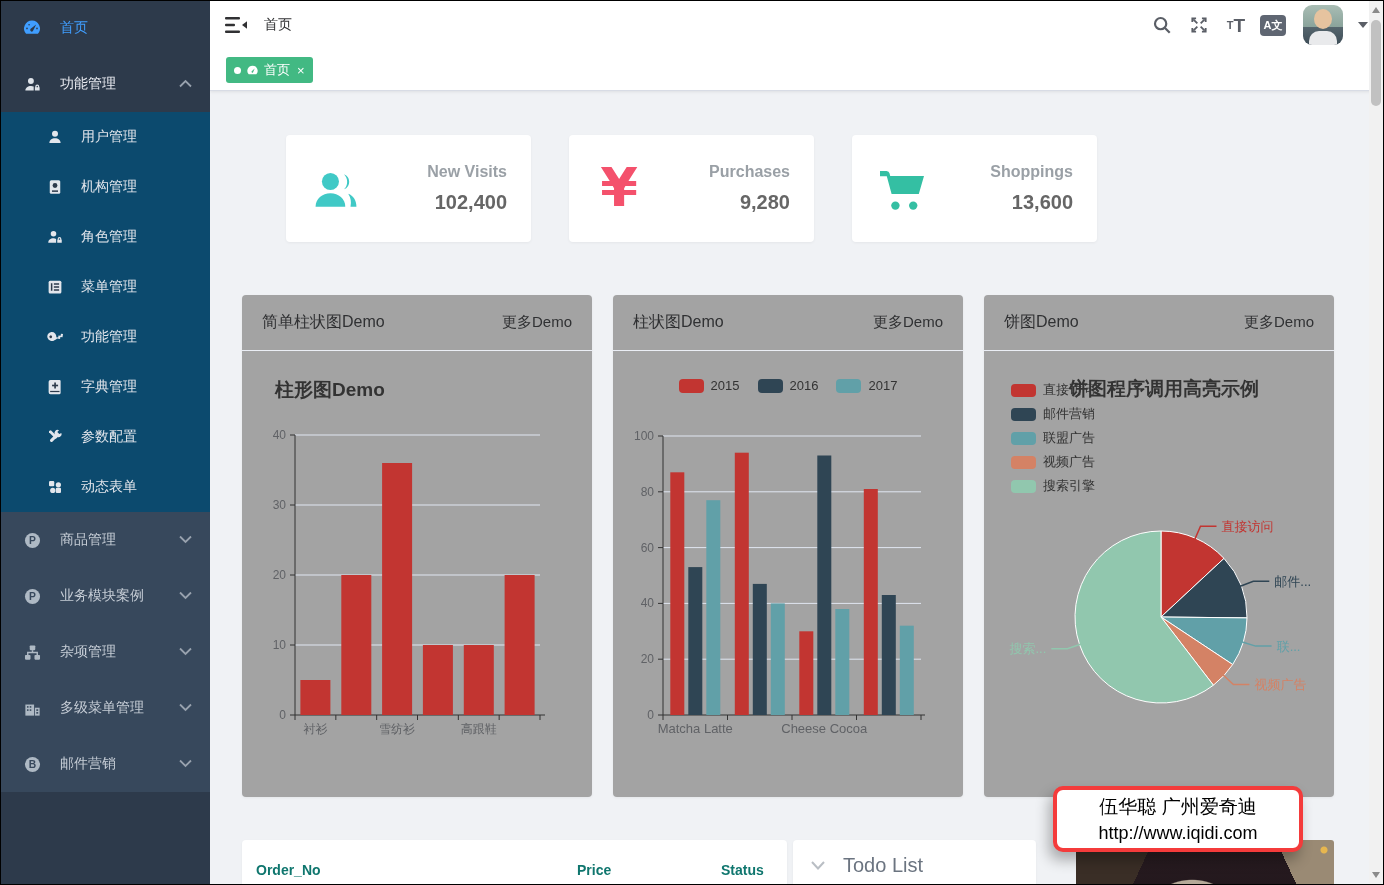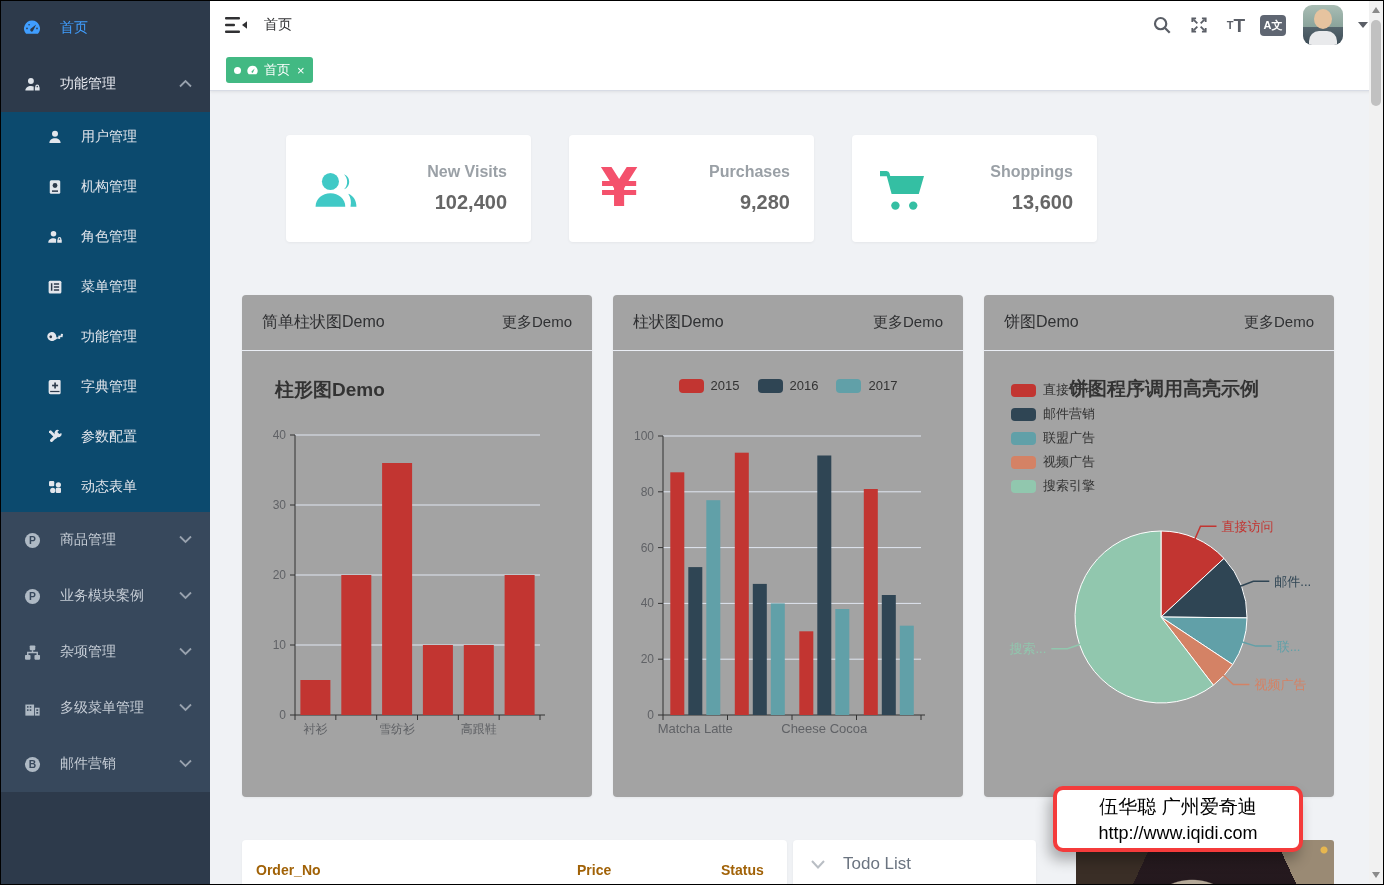--- a/index.html
+++ b/index.html
@@ -65,24 +65,24 @@
   .legend-swatch{width:25px;height:14px;border-radius:4px;}
   .pie-legend{position:absolute;top:83px;left:27px;z-index:1;}
   .pie-legend .legend-item{height:24px;}
   .pie-legend .legend-swatch{height:13px;}
   .pie-title{position:absolute;left:85px;top:81px;font-size:19px;font-weight:bold;color:#333;z-index:3;white-space:nowrap;}
 
   
   .bottom-row{display:flex;margin-top:43px;}
   .panel{background:#fff;border-radius:4px;box-shadow:0 1px 3px rgba(0,0,0,.05);height:140px;position:relative;}
   .table-card{width:545px;}
-  .thead span{position:absolute;top:22px;font-size:14px;font-weight:bold;color:#a16207;}
+  .thead span{position:absolute;top:22px;font-size:14px;font-weight:bold;color:#0f766e;}
   .todo-card{width:243px;margin-left:6px;}
   .todo-hd{display:flex;align-items:center;padding:14px 0 0 18px;gap:18px;}
-  .todo-title{font-size:17px;color:#6b7480;}
+  .todo-title{font-size:20px;color:#6b7480;}
   .photo{width:258px;height:140px;margin-left:40px;border-radius:3px;
     background:
       radial-gradient(circle at 248px 10px,#e7b64f 0 3px,rgba(0,0,0,0) 4px),
       radial-gradient(ellipse at 45% 42%,rgba(207,195,174,.85) 0 16%,rgba(0,0,0,0) 17%),
       linear-gradient(115deg,#3a2e26 0 24%,rgba(0,0,0,0) 24%),
       linear-gradient(245deg,#9a8a74 0 18%,rgba(0,0,0,0) 18%),
       linear-gradient(180deg,#2a1d22,#140d12);}
 
   
   .tooltip{position:absolute;left:1053px;top:786px;width:250px;height:66px;background:#fff;border:4px solid #f43b3b;border-radius:10px;

